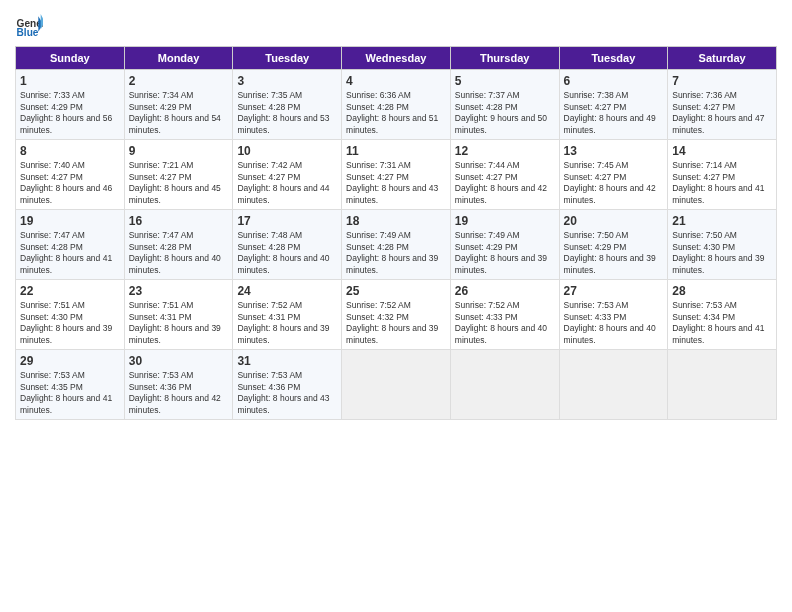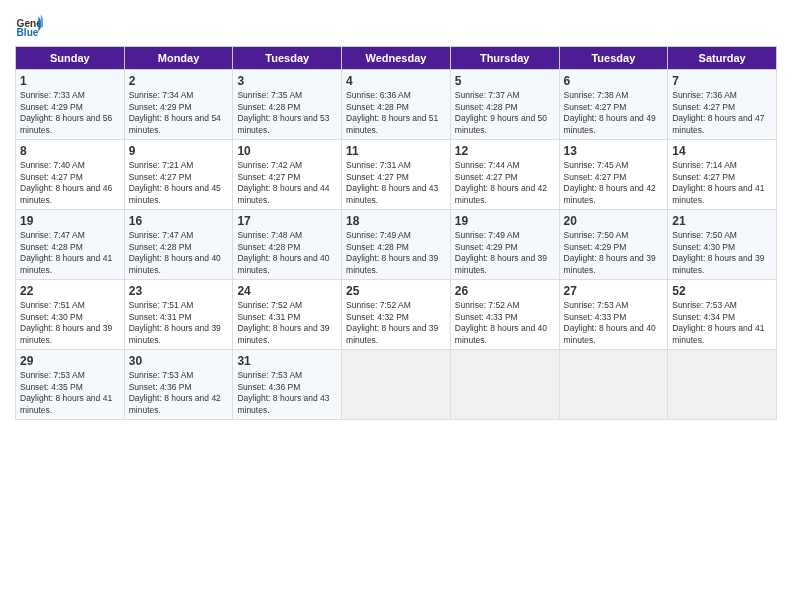--- a/index.html
+++ b/index.html
@@ -139,21 +139,21 @@
           <td><span class="day-num">20</span><span>Sunrise: 7:50 AM</span><br><span>Sunset: 4:29 PM</span><br><span>Daylight: 8 hours and 39 minutes.</span></td>
           <td><span class="day-num">21</span><span>Sunrise: 7:50 AM</span><br><span>Sunset: 4:30 PM</span><br><span>Daylight: 8 hours and 39 minutes.</span></td>
         </tr>
         <tr>
           <td><span class="day-num">22</span><span>Sunrise: 7:51 AM</span><br><span>Sunset: 4:30 PM</span><br><span>Daylight: 8 hours and 39 minutes.</span></td>
           <td><span class="day-num">23</span><span>Sunrise: 7:51 AM</span><br><span>Sunset: 4:31 PM</span><br><span>Daylight: 8 hours and 39 minutes.</span></td>
           <td><span class="day-num">24</span><span>Sunrise: 7:52 AM</span><br><span>Sunset: 4:31 PM</span><br><span>Daylight: 8 hours and 39 minutes.</span></td>
           <td><span class="day-num">25</span><span>Sunrise: 7:52 AM</span><br><span>Sunset: 4:32 PM</span><br><span>Daylight: 8 hours and 39 minutes.</span></td>
           <td><span class="day-num">26</span><span>Sunrise: 7:52 AM</span><br><span>Sunset: 4:33 PM</span><br><span>Daylight: 8 hours and 40 minutes.</span></td>
           <td><span class="day-num">27</span><span>Sunrise: 7:53 AM</span><br><span>Sunset: 4:33 PM</span><br><span>Daylight: 8 hours and 40 minutes.</span></td>
-          <td><span class="day-num">52</span><span>Sunrise: 7:53 AM</span><br><span>Sunset: 4:34 PM</span><br><span>Daylight: 8 hours and 41 minutes.</span></td>
+          <td><span class="day-num">28</span><span>Sunrise: 7:53 AM</span><br><span>Sunset: 4:34 PM</span><br><span>Daylight: 8 hours and 41 minutes.</span></td>
         </tr>
         <tr>
           <td><span class="day-num">29</span><span>Sunrise: 7:53 AM</span><br><span>Sunset: 4:35 PM</span><br><span>Daylight: 8 hours and 41 minutes.</span></td>
           <td><span class="day-num">30</span><span>Sunrise: 7:53 AM</span><br><span>Sunset: 4:36 PM</span><br><span>Daylight: 8 hours and 42 minutes.</span></td>
           <td><span class="day-num">31</span><span>Sunrise: 7:53 AM</span><br><span>Sunset: 4:36 PM</span><br><span>Daylight: 8 hours and 43 minutes.</span></td>
           <td style="background: rgb(240, 240, 240);"></td>
           <td style="background: rgb(240, 240, 240);"></td>
           <td style="background: rgb(240, 240, 240);"></td>
           <td style="background: rgb(240, 240, 240);"></td>
         </tr>

